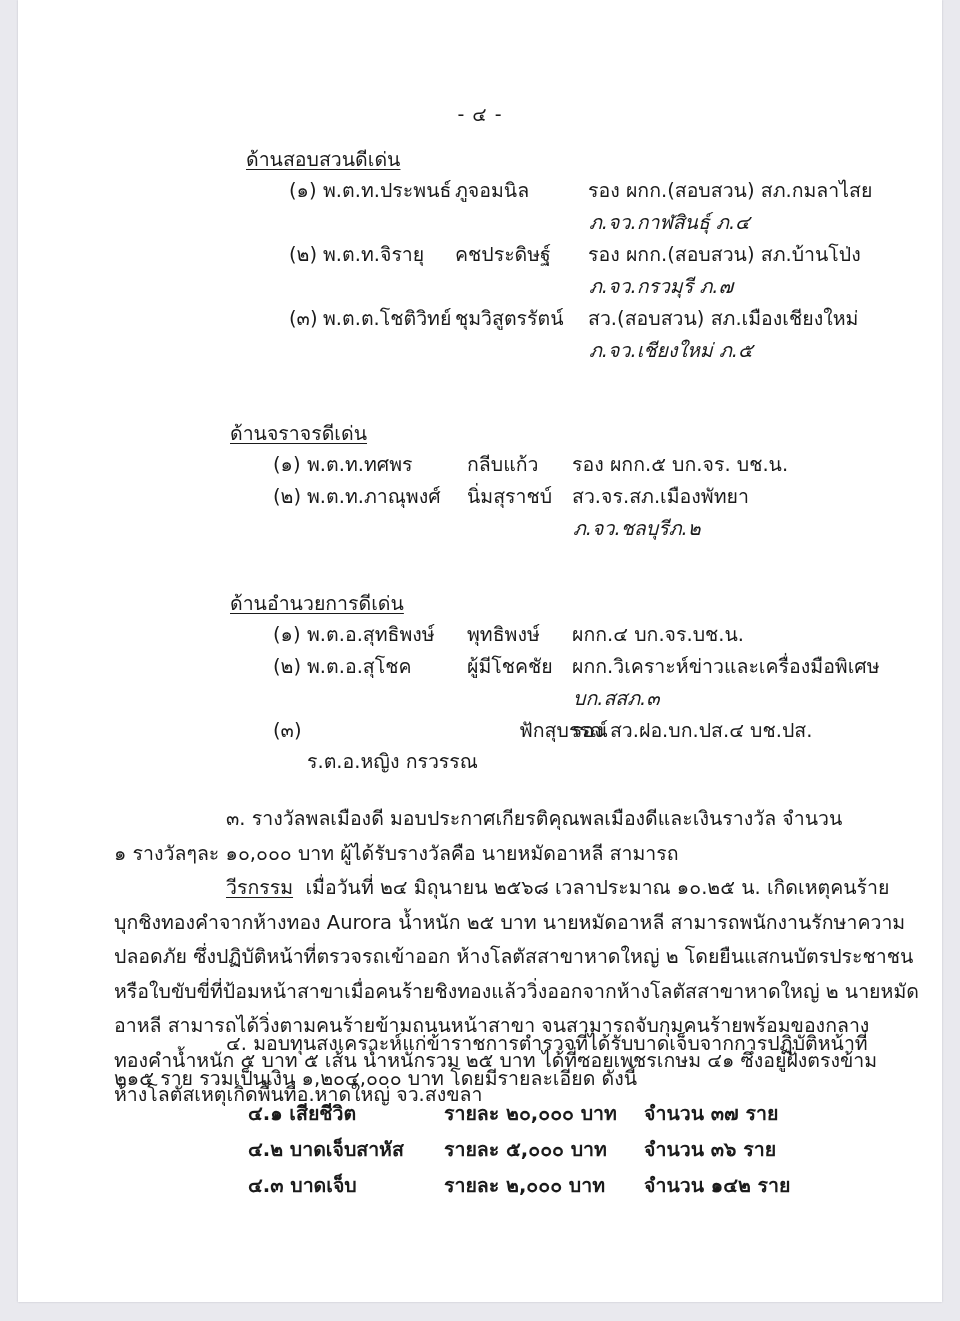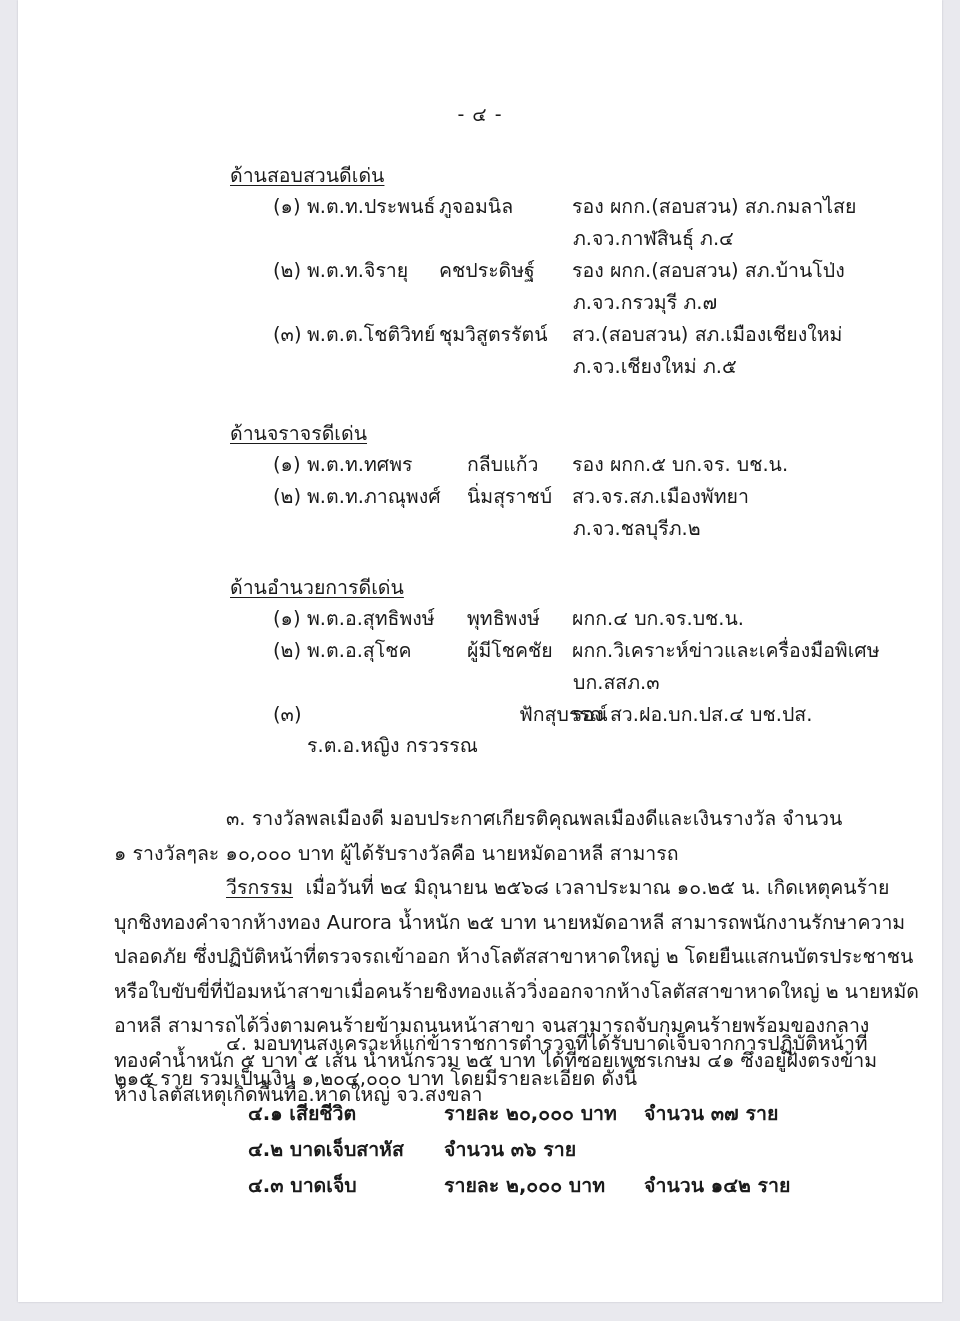--- a/index.html
+++ b/index.html
@@ -82,20 +82,21 @@
   .entry-pos {
     flex: 1 1 auto;
     white-space: nowrap;
   }
   .entry.wide .entry-rank { width: 160px; flex: 0 0 160px; }
   .entry.wide .entry-surname { width: 105px; flex: 0 0 105px; }
   .pos-cont {
     margin-left: 555px;
     line-height: 32px;
     white-space: nowrap;
+    font-style: italic;
   }
 
   .para {
     position: absolute;
     left: 96px;
     width: 760px;
     line-height: 34.5px;
     font-size: 19.5px;
     text-align: left;
   }
@@ -133,21 +134,21 @@
   .nowrap { white-space: nowrap; }
 </style>
 </head>
 <body>
 
 <div class="page">
   <div class="sheet">
 
     <div class="page-number">- ๔ -</div>
 
-    <div class="section" style="top:160px;">
+    <div class="section" style="top:144px;padding-left:16px;">
       <div class="section-heading">ด้านสอบสวนดีเด่น</div>
 
       <div class="entry">
         <span class="entry-num">(๑)</span>
         <span class="entry-rank">พ.ต.ท.ประพนธ์</span>
         <span class="entry-surname">ภูจอมนิล</span>
         <span class="entry-pos">รอง ผกก.(สอบสวน) สภ.กมลาไสย</span>
       </div>
       <div class="pos-cont">ภ.จว.กาฬสินธุ์ ภ.๔</div>
 
@@ -180,21 +181,21 @@
 
       <div class="entry wide">
         <span class="entry-num">(๒)</span>
         <span class="entry-rank">พ.ต.ท.ภาณุพงศ์</span>
         <span class="entry-surname">นิ่มสุราชบ์</span>
         <span class="entry-pos">สว.จร.สภ.เมืองพัทยา</span>
       </div>
       <div class="pos-cont">ภ.จว.ชลบุรีภ.๒</div>
     </div>
 
-    <div class="section" style="top:572px;">
+    <div class="section" style="top:588px;">
       <div class="section-heading">ด้านอำนวยการดีเด่น</div>
 
       <div class="entry wide">
         <span class="entry-num">(๑)</span>
         <span class="entry-rank">พ.ต.อ.สุทธิพงษ์</span>
         <span class="entry-surname">พุทธิพงษ์</span>
         <span class="entry-pos">ผกก.๔ บก.จร.บช.น.</span>
       </div>
 
       <div class="entry wide">
@@ -237,20 +238,21 @@
     </div>
 
     <div class="section" style="top:1096px;">
       <div class="fin-row">
         <span class="fin-label">๔.๑ เสียชีวิต</span>
         <span class="fin-rate">รายละ ๒๐,๐๐๐ บาท</span>
         <span class="fin-count">จำนวน   ๓๗ ราย</span>
       </div>
       <div class="fin-row">
         <span class="fin-label">๔.๒ บาดเจ็บสาหัส</span>
+        <span class="fin-rate">รายละ   ๕,๐๐๐ บาท</span>
         <span class="fin-count">จำนวน  ๓๖ ราย</span>
       </div>
       <div class="fin-row">
         <span class="fin-label">๔.๓ บาดเจ็บ</span>
         <span class="fin-rate">รายละ  ๒,๐๐๐ บาท</span>
         <span class="fin-count">จำนวน ๑๔๒ ราย</span>
       </div>
     </div>
 
   </div>

